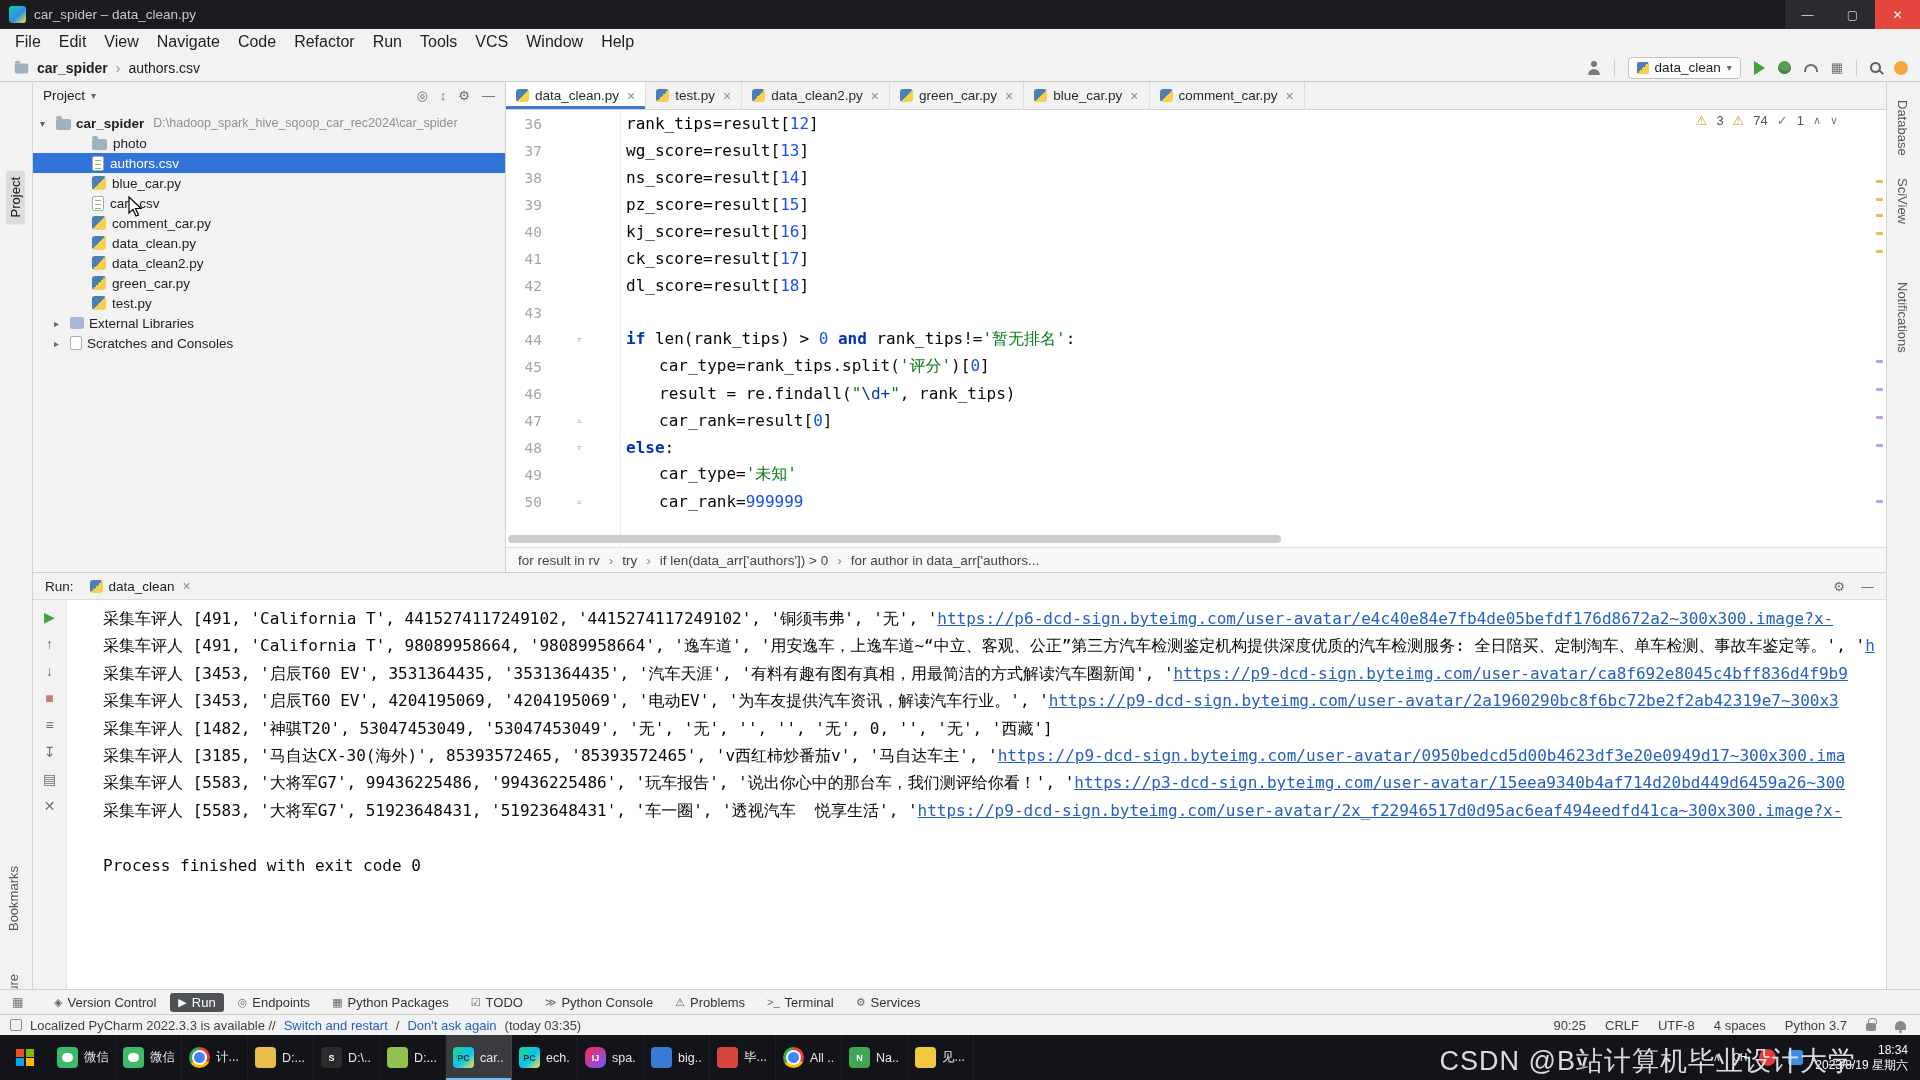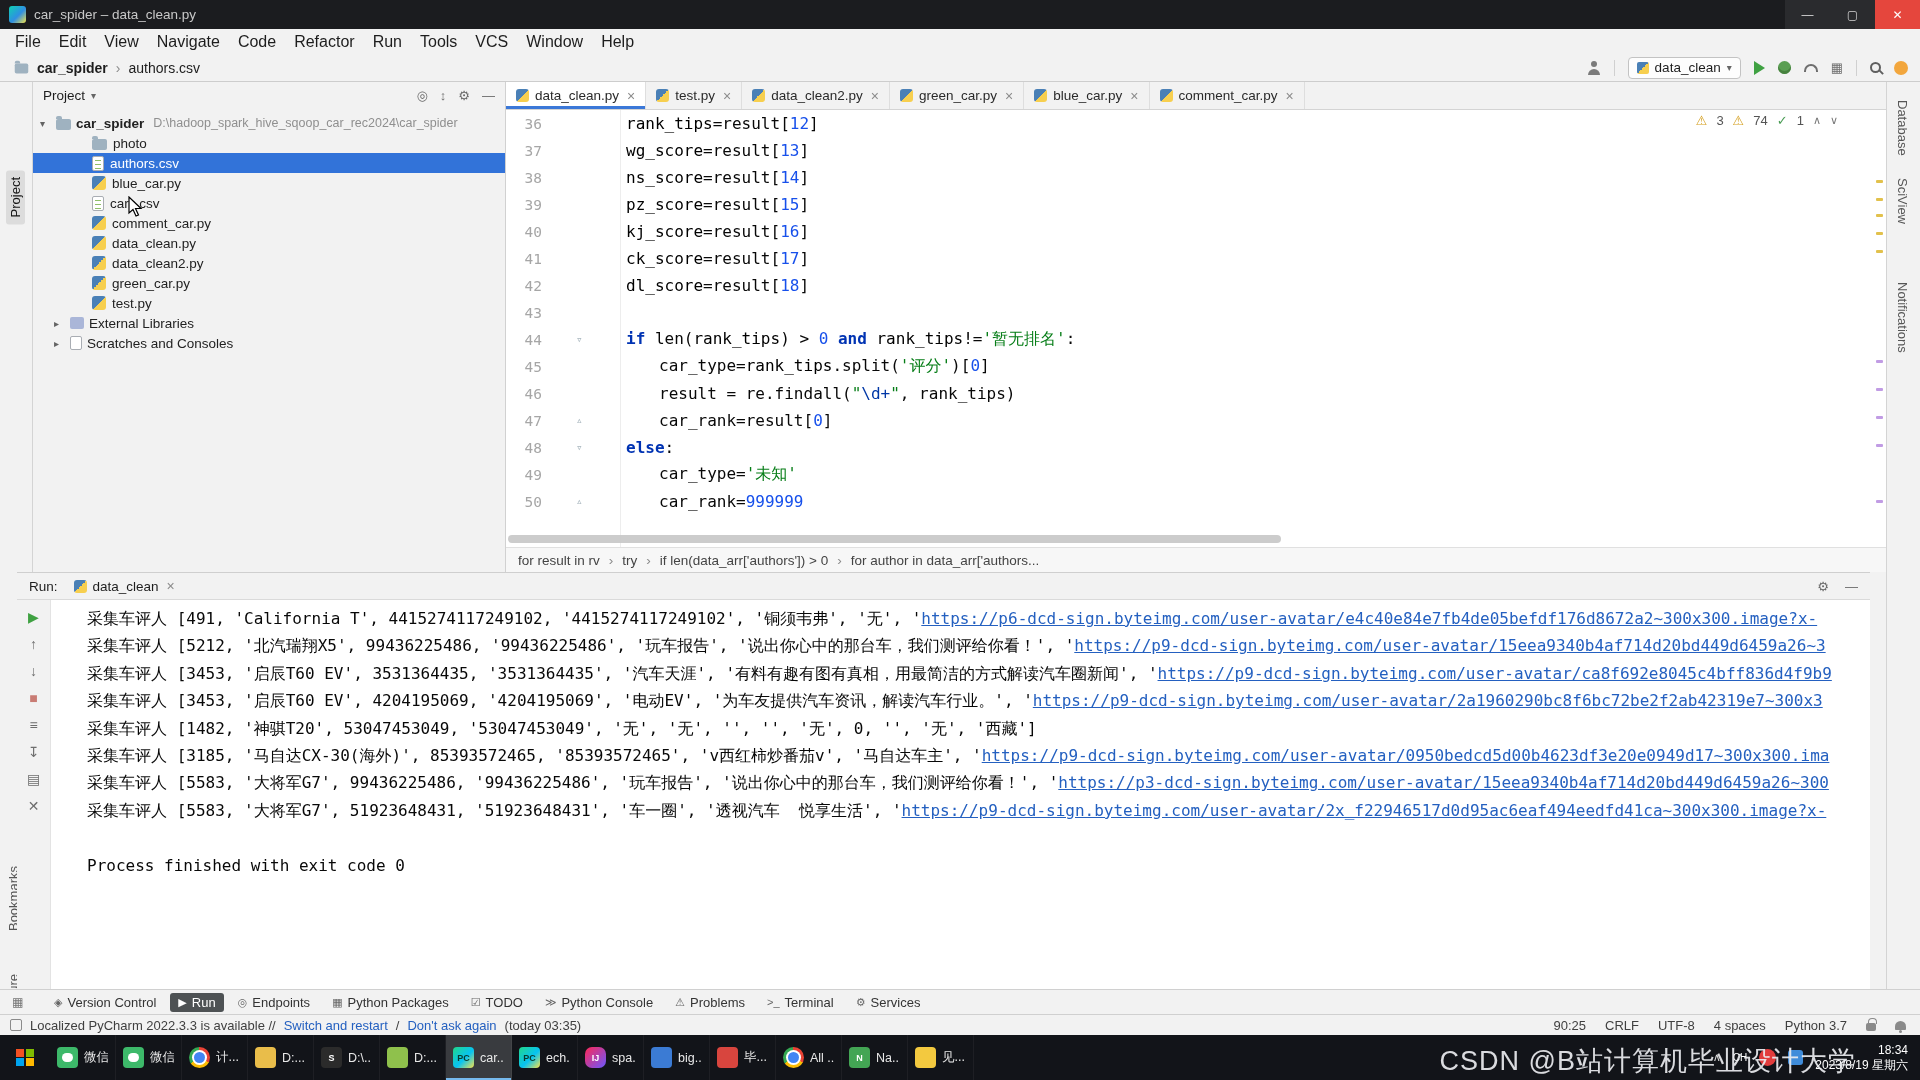--- a/index.html
+++ b/index.html
@@ -124,21 +124,21 @@
   #hscroll{position:absolute;left:2px;bottom:4px;width:56%;height:8px;background:#c6c6c6;
            border-radius:4px;opacity:.9;}
   #stripe-marks{position:absolute;right:0;top:0;bottom:0;width:12px;}
   .tick{position:absolute;right:3px;width:7px;height:3px;border-radius:1px;}
   #ebc{position:absolute;left:0;right:0;bottom:0;height:25px;border-top:1px solid #e0e0e0;
        background:#f7f7f7;display:flex;align-items:center;gap:9px;padding-left:12px;
        font-size:13.5px;color:#444;}
   .bitem{white-space:nowrap;}
 
   
-  #run-panel{position:absolute;left:17px;top:572px;width:1853px;height:417px;background:#fff;
+  #run-panel{position:absolute;left:33px;top:572px;width:1853px;height:417px;background:#fff;
              border-top:1px solid #cfcfcf;}
   #run-head{height:27px;background:#f2f2f2;border-bottom:1px solid #dadada;display:flex;
             align-items:center;gap:10px;padding:0 12px;font-size:13.5px;}
   .run-tab{display:flex;align-items:center;gap:6px;padding:2px 6px;}
   .rh-right{margin-left:auto;display:flex;gap:16px;color:#6a6a6a;font-size:13px;}
   #run-strip{position:absolute;left:0;top:27px;width:34px;bottom:0;background:#f2f2f2;
              border-right:1px solid #e3e3e3;display:flex;flex-direction:column;align-items:center;
              padding-top:8px;gap:9px;}
   .ricon{width:20px;height:18px;display:flex;align-items:center;justify-content:center;font-size:14px;}
   #out{position:absolute;left:34px;top:27px;right:0;bottom:0;background:#fff;overflow:hidden;
@@ -511,21 +511,21 @@
         <div class="ricon" style="color: rgb(110, 110, 110);">↓</div>
         <div class="ricon" style="color: rgb(201, 124, 116);">■</div>
         <div class="ricon" style="color: rgb(110, 110, 110);">≡</div>
         <div class="ricon" style="color: rgb(110, 110, 110);">↧</div>
         <div class="ricon" style="color: rgb(110, 110, 110);">▤</div>
         <div class="ricon" style="color: rgb(110, 110, 110);">✕</div>
       </div>
     <div id="out">
       <div id="out-lines">
           <div class="oline"><span class="opre">采集车评人 [491, 'California T', 4415274117249102, '4415274117249102', '铜须韦弗', '无', '</span><span class="olink">https://p6-dcd-sign.byteimg.com/user-avatar/e4c40e84e7fb4de05befdf176d8672a2~300x300.image?x-</span></div>
-          <div class="oline"><span class="opre">采集车评人 [5212, '北汽瑞翔X5', 99436225486, '99436225486', '玩车报告', '说出你心中的那台车，我们测评给你看！', '</span><span class="olink">https://p9-dcd-sign.byteimg.com/user-avatar/15eea9340b4af714d20bd449d6459a26~3</span></div>
+          <div class="oline"><span class="opre">采集车评人 [491, 'California T', 98089958664, '98089958664', '逸车道', '用安逸车，上逸车道~“中立、客观、公正”第三方汽车检测鉴定机构提供深度优质的汽车检测服务: 全日陪买、定制淘车、单车检测、事故车鉴定等。', '</span><span class="olink">h</span></div>
           <div class="oline"><span class="opre">采集车评人 [3453, '启辰T60 EV', 3531364435, '3531364435', '汽车天涯', '有料有趣有图有真相，用最简洁的方式解读汽车圈新闻', '</span><span class="olink">https://p9-dcd-sign.byteimg.com/user-avatar/ca8f692e8045c4bff836d4f9b9</span></div>
           <div class="oline"><span class="opre">采集车评人 [3453, '启辰T60 EV', 4204195069, '4204195069', '电动EV', '为车友提供汽车资讯，解读汽车行业。', '</span><span class="olink">https://p9-dcd-sign.byteimg.com/user-avatar/2a1960290bc8f6bc72be2f2ab42319e7~300x3</span></div>
           <div class="oline"><span class="opre">采集车评人 [1482, '神骐T20', 53047453049, '53047453049', '无', '无', '', '', '无', 0, '', '无', '西藏']</span></div>
           <div class="oline"><span class="opre">采集车评人 [3185, '马自达CX-30(海外)', 85393572465, '85393572465', 'v西红柿炒番茄v', '马自达车主', '</span><span class="olink">https://p9-dcd-sign.byteimg.com/user-avatar/0950bedcd5d00b4623df3e20e0949d17~300x300.ima</span></div>
           <div class="oline"><span class="opre">采集车评人 [5583, '大将军G7', 99436225486, '99436225486', '玩车报告', '说出你心中的那台车，我们测评给你看！', '</span><span class="olink">https://p3-dcd-sign.byteimg.com/user-avatar/15eea9340b4af714d20bd449d6459a26~300</span></div>
           <div class="oline"><span class="opre">采集车评人 [5583, '大将军G7', 51923648431, '51923648431', '车一圈', '透视汽车  悦享生活', '</span><span class="olink">https://p9-dcd-sign.byteimg.com/user-avatar/2x_f22946517d0d95ac6eaf494eedfd41ca~300x300.image?x-</span></div>
         </div>
       <div class="oline"></div>
       <div class="oline oproc">Process finished with exit code 0</div>
     </div>

